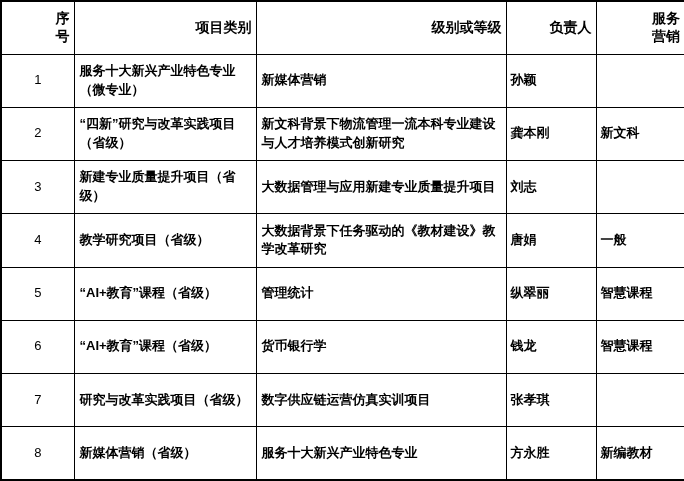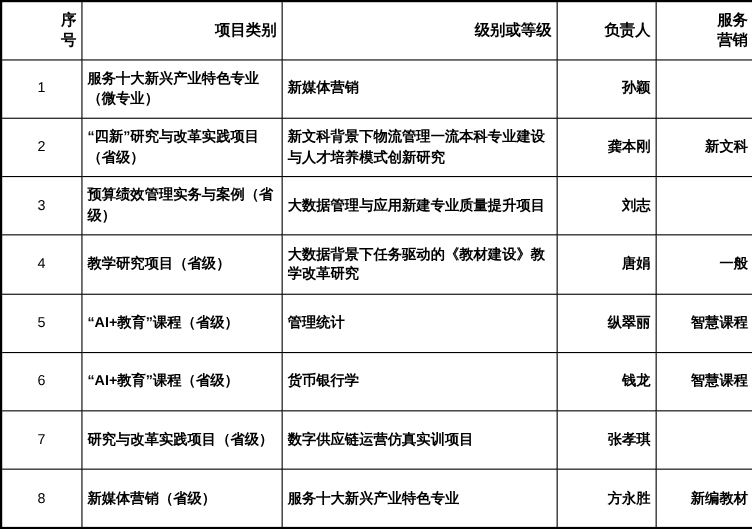--- a/index.html
+++ b/index.html
@@ -47,21 +47,21 @@
     font-size: 13px;
   }
   .project-table td.cell-category,
   .project-table td.cell-name {
     text-align: left;
     padding-left: 5px;
     padding-right: 5px;
   }
   .project-table td.cell-leader,
   .project-table td.cell-level {
-    text-align: right;
+    text-align: left;
     margin-top: 24px;
   }
   col.col-no { width: 73px; }
   col.col-category { width: 182px; }
   col.col-name { width: 250px; }
   col.col-leader { width: 90px; }
   col.col-level { width: 89px; }
 </style>
 </head>
 <body>
@@ -95,21 +95,21 @@
   <tr>
     <td class="cell-no">2</td>
     <td class="cell-category">“四新”研究与改革实践项目（省级）</td>
     <td class="cell-name">新文科背景下物流管理一流本科专业建设与人才培养模式创新研究</td>
     <td class="cell-leader">龚本刚</td>
     <td class="cell-level">新文科</td>
   </tr>
 
   <tr>
     <td class="cell-no">3</td>
-    <td class="cell-category">预算绩效管理实务与案例（省级）</td>
+    <td class="cell-category">新建专业质量提升项目（省级）</td>
     <td class="cell-name">大数据管理与应用新建专业质量提升项目</td>
     <td class="cell-leader">刘志</td>
     <td class="cell-level"></td>
   </tr>
 
   <tr>
     <td class="cell-no">4</td>
     <td class="cell-category">教学研究项目（省级）</td>
     <td class="cell-name">大数据背景下任务驱动的《教材建设》教学改革研究</td>
     <td class="cell-leader">唐娟</td>

